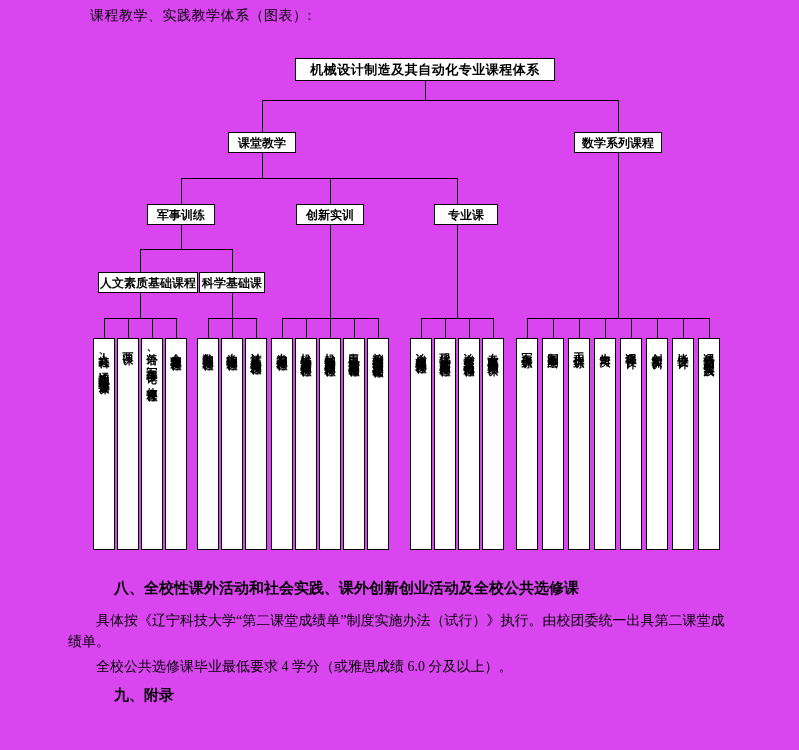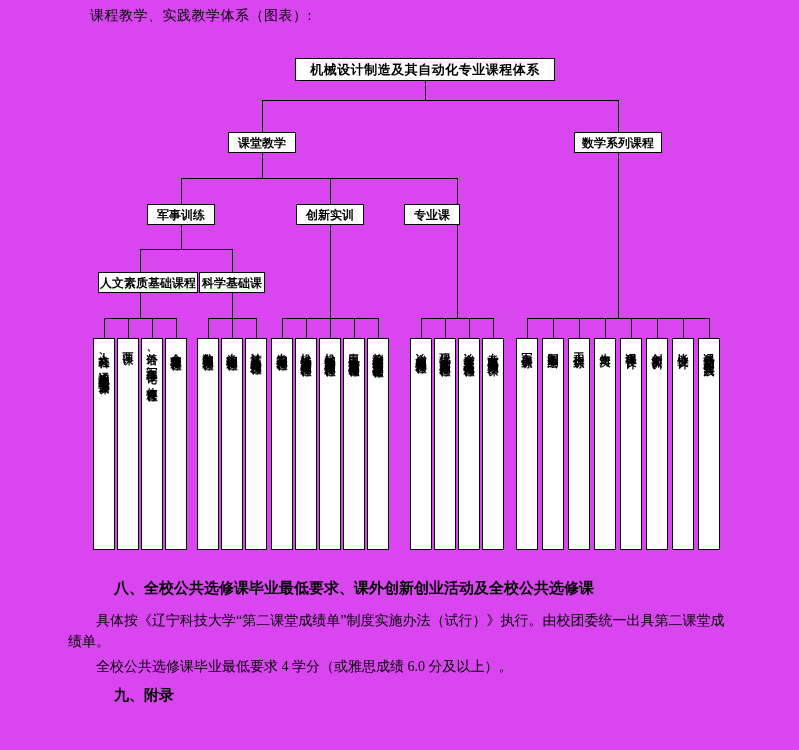--- a/index.html
+++ b/index.html
@@ -55,21 +55,21 @@
            M140 293V318 M232 293V318 M330 225V318 M457 225V318 M618 153V318M104 318H176M104 318V338M128 318V338M152 318V338M176 318V338M208 318H256M208 318V338M232 318V338M256 318V338M282 318H378M282 318V338M306 318V338M330 318V338M354 318V338M378 318V338M421 318H493M421 318V338M445 318V338M469 318V338M493 318V338M527 318H709M527 318V338M553 318V338M579 318V338M605 318V338M631 318V338M657 318V338M683 318V338M709 318V338"></path>
     </svg>
 
     <div class="node root" style="left:295px;top:58px;width:260px;height:23px">机械设计制造及其自动化专业课程体系</div>
 
     <div class="node" style="left:228px;top:132px;width:68px;height:21px">课堂教学</div>
     <div class="node" style="left:574px;top:132px;width:88px;height:21px">数学系列课程</div>
 
     <div class="node" style="left:147px;top:204px;width:68px;height:21px">军事训练</div>
     <div class="node" style="left:296px;top:204px;width:68px;height:21px">创新实训</div>
-    <div class="node" style="left:404px;top:204px;width:56px;height:21px">专业课</div>
+    <div class="node" style="left:434px;top:204px;width:64px;height:21px">专业课</div>
 
     <div class="node" style="left:98px;top:272px;width:100px;height:21px">人文素质基础课程</div>
     <div class="node" style="left:199px;top:272px;width:66px;height:21px">科学基础课</div>
 
     <div id="leafrow">
         <div class="leaf" style="left: 93px;">人文社科、通识教学专项选修课</div>
         <div class="leaf" style="left: 117px;">两课</div>
         <div class="leaf" style="left: 141px;">外语、军事理论、体育课程</div>
         <div class="leaf" style="left: 165px;">企业管理课程</div>
         <div class="leaf" style="left: 197px;">数学系列课程</div>
@@ -89,19 +89,19 @@
         <div class="leaf" style="left: 568px;">工程训练</div>
         <div class="leaf" style="left: 594px;">生产实习</div>
         <div class="leaf" style="left: 620px;">课程设计</div>
         <div class="leaf" style="left: 646px;">创新实训</div>
         <div class="leaf" style="left: 672px;">毕业设计</div>
         <div class="leaf" style="left: 698px;">课外活动和社会实践</div>
       </div>
   </div>
 
   <div class="textblock">
-    <h3>八、全校公共选修课毕业最低要求、课外创新创业活动及全校公共选修课</h3>
+    <h3>八、全校性课外活动和社会实践、课外创新创业活动及全校公共选修课</h3>
     <p>具体按《辽宁科技大学“第二课堂成绩单”制度实施办法（试行）》执行。由校团委统一出具第二课堂成绩单。</p>
     <p>全校公共选修课毕业最低要求 4 学分（或雅思成绩 6.0 分及以上）。</p>
     <h3 class="second">九、附录</h3>
   </div>
 
 </div>
 
 </body></html>

